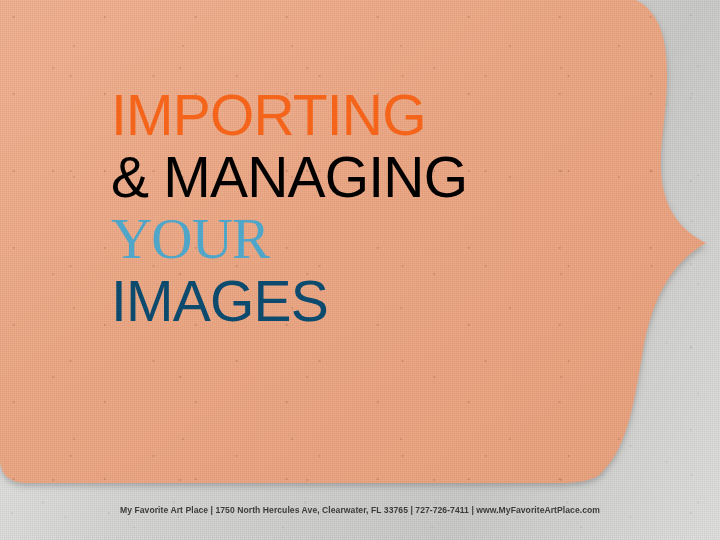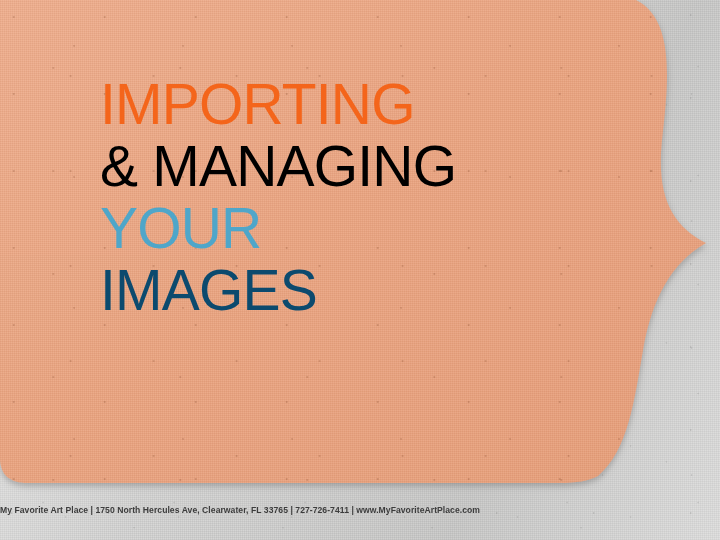--- a/index.html
+++ b/index.html
@@ -69,41 +69,41 @@
       radial-gradient(circle at 85% 80%, rgba(120,60,30,0.5) 0.7px, transparent 1.4px);
     background-size: 2px 2px, 2px 2px, 91px 77px, 127px 103px, 109px 131px, 83px 95px;
   }
 
   
   .headline {
     position: absolute;
     left: 96px;
     top: 69px;
     width: 520px;
-    margin: 4px;
+    margin: 15px;
     font-size: 57px;
     line-height: 62px;
     letter-spacing: -0.8px;
     font-weight: 400;
     white-space: nowrap;
     -webkit-font-smoothing: antialiased;
   }
   .headline .hl-line { display: block; }
   .hl-1 { color: #f4651b; }
   .hl-2 { color: #000000; }
-  .hl-3 { color: #4fa6c9; }
+  .hl-3 { color: #4fa6c9; font-family: Liberation Serif, serif; }
   .hl-4 { color: #0c4a6e; }
 
   
   .footer {
     position: absolute;
     left: 0;
     top: 505px;
     width: 720px;
-    text-align: left;
+    text-align: center;
     font-size: 8.6px;
     font-weight: bold;
     letter-spacing: 0.05px;
     color: #3c3c3c;
     white-space: nowrap;
   }
 </style>
 </head>
 <body>
 

